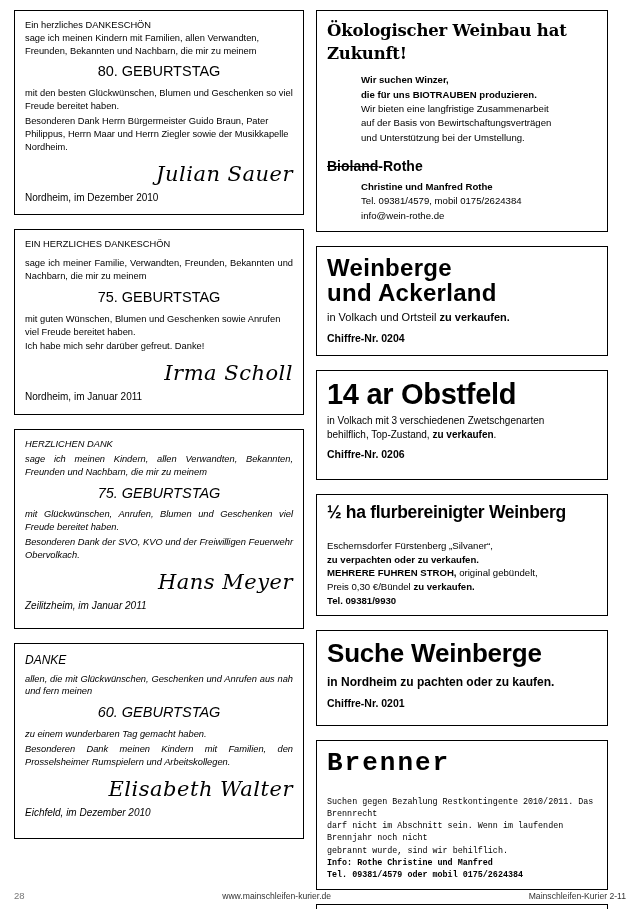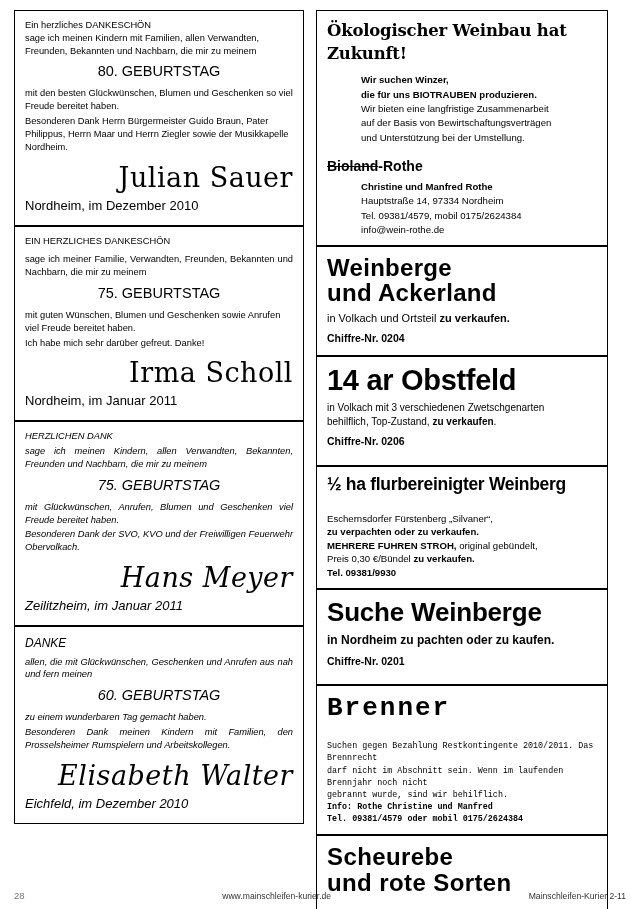--- a/index.html
+++ b/index.html
@@ -22,20 +22,21 @@
     padding: 10px 14px 0 14px;
   }
   .columns {
     display: flex;
     gap: 12px;
     align-items: flex-start;
   }
   .col {
     display: flex;
     flex-direction: column;
+    gap: 14px;
   }
   .col-left { width: 290px; }
   .col-right { width: 292px; }
 
   .box {
     border: 1px solid #000;
     box-sizing: border-box;
     padding: 8px 10px 8px 10px;
     background: #fff;
   }
@@ -49,27 +50,28 @@
   .dank .intro { margin-bottom: 2px; }
   .dank .anlass {
     text-align: center;
     font-size: 14.5px;
     margin: 7px 0 7px 0;
     line-height: 1.1;
   }
   .dank .signature {
     text-align: right;
     font-family: "DejaVu Serif", serif;
-    font-size: 27px;
+    font-style: italic;
+    font-size: 21px;
     letter-spacing: 0.5px;
     margin: 10px 0 6px 0;
     line-height: 1;
   }
   .dank .ortdatum {
-    font-size: 13px;
+    font-size: 10px;
     margin-top: 0;
   }
   .justify { text-align: justify; }
   .italic { font-style: italic; }
 
   .box1 { min-height: 196px; }
   .box2 { min-height: 182px; }
   .box3 { min-height: 200px; }
   .box4 { min-height: 196px; }
 
@@ -260,21 +262,20 @@
         <div class="body">
           <p class="b">Wir suchen Winzer,</p>
           <p class="b">die für uns BIOTRAUBEN produzieren.</p>
           <p>Wir bieten eine langfristige Zusammenarbeit</p>
           <p>auf der Basis von Bewirtschaftungsverträgen</p>
           <p>und Unterstützung bei der Umstellung.</p>
         </div>
         <div class="brandline"><span class="strike">Bioland</span><span>-Rothe</span></div>
         <div class="contact">
           <p class="b">Christine und Manfred Rothe</p>
-          <p>Hauptstraße 14, 97334 Nordheim</p>
           <p>Tel. 09381/4579, mobil 0175/2624384</p>
           <p>info@wein-rothe.de</p>
         </div>
       </div>
 
       <div class="box ad ad-weinberge">
         <div class="hl-bold-big">Weinberge</div>
         <div class="hl-bold-big">und Ackerland</div>
         <div class="sub"><span>in Volkach und Ortsteil </span><span class="b">zu verkaufen.</span></div>
         <div class="chiffre">Chiffre-Nr. 0204</div>

